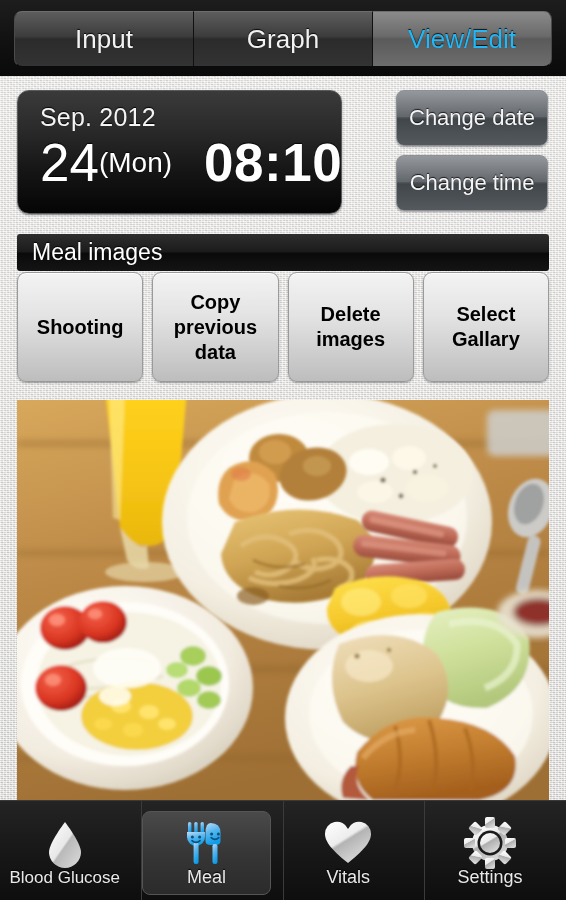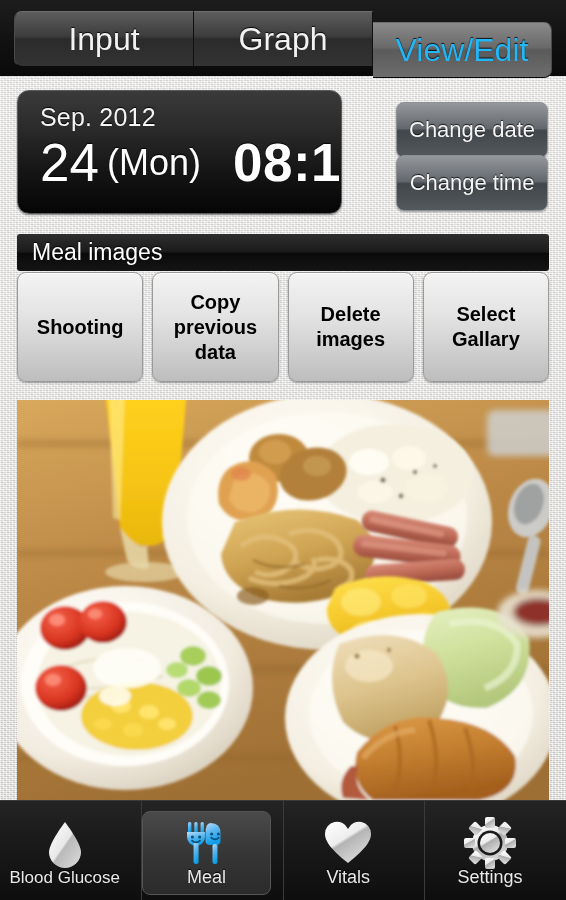--- a/index.html
+++ b/index.html
@@ -29,34 +29,33 @@
   .tabbar{
     position:absolute; left:0; top:0; width:566px; height:76px;
     background:linear-gradient(180deg,#1d1d1d 0%,#111 55%,#0a0a0a 100%);
     padding:11px 14px 8px 14px;
     display:flex;
   }
   .tab{
     flex:1;
     display:flex; align-items:center; justify-content:center;
     height:56px;
-    font-size:32px;
+    font-size:26px;
     color:#f2f2f2;
     text-shadow:0 -1px 1px rgba(0,0,0,.9);
     background:linear-gradient(180deg,#5d5d5d 0%,#3c3c3c 45%,#2b2b2b 50%,#333 100%);
     border-top:1px solid #6d6d6d;
     border-bottom:1px solid #0b0b0b;
     border-right:1px solid #101010;
     position:relative;
   }
   .tab:first-child{ border-radius:8px 0 0 8px; border-left:1px solid #4a4a4a;}
   .tab:last-child{ border-radius:0 8px 8px 0; border-right:1px solid #4a4a4a;}
   .tab.active{
     background:linear-gradient(180deg,#8a8a8a 0%,#6a6a6a 45%,#5a5a5a 50%,#6d6d6d 100%);
-    margin-top:11px;
   }
   .tab.active .tab-label{ color:#23b7f5; text-shadow:0 -1px 1px rgba(0,0,0,.85); }
 
   
   .date-row{ position:absolute; left:0; top:90px; width:566px; height:124px; }
   .date-panel{
     position:absolute; left:17px; top:0; width:325px; height:124px;
     border-radius:12px;
     background:linear-gradient(180deg,#3a3a3a 0%,#2a2a2a 32%,#171717 62%,#050505 100%);
     border:1px solid #5b5b5b;
@@ -67,37 +66,37 @@
   .date-month{
     font-size:25px; color:#f4f4f4; letter-spacing:.2px;
     text-shadow:0 -1px 1px rgba(0,0,0,.9);
   }
   .date-main{
     margin-top:2px;
     display:flex; align-items:center;
     color:#fff; text-shadow:0 -1px 1px rgba(0,0,0,.9);
   }
   .date-day{ font-size:53px; line-height:58px; }
-  .date-dow{ font-size:36px; margin-left:8px; }
+  .date-dow{ font-size:28px; }
   .date-time{ font-size:53px; line-height:58px; margin-left:32px; letter-spacing:.5px;font-weight:bold; }
 
   .btn-dark{
     position:absolute; left:396px; width:152px; height:56px;
     border-radius:8px;
     border:1px solid #8d9196;
     background:
       linear-gradient(180deg, rgba(255,255,255,.28) 0%, rgba(255,255,255,.07) 48%, rgba(255,255,255,0) 49%, rgba(255,255,255,.03) 100%),
       linear-gradient(180deg,#6b7076 0%,#565b61 48%,#41464b 52%,#4f5459 100%);
     color:#f5f5f5;
     font-size:22px;
     display:flex; align-items:center; justify-content:center;
     text-shadow:0 -1px 1px rgba(0,0,0,.8);
     box-shadow:0 1px 2px rgba(0,0,0,.35);
   }
-  .btn-change-date{ top:12px; }
+  .btn-change-date{ top:0; }
   .btn-change-time{ top:65px; }
 
   
   .section-header{
     position:absolute; left:17px; top:226px; width:532px; height:37px;
     border-radius:3px;
     background:linear-gradient(180deg,#2e2e2e 0%,#1b1b1b 48%,#0a0a0a 52%,#141414 100%);
     color:#fff; font-size:23px;
     display:flex; align-items:center;
     padding-left:15px;

